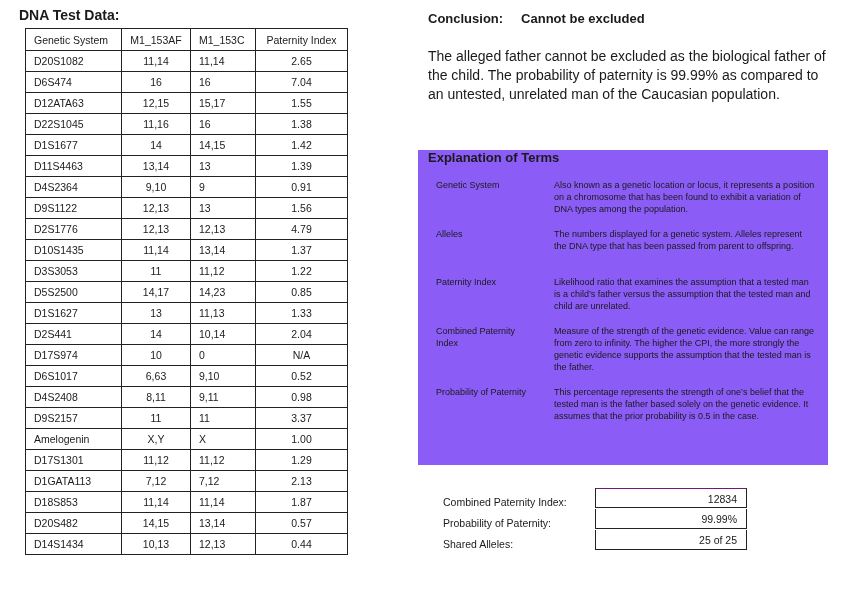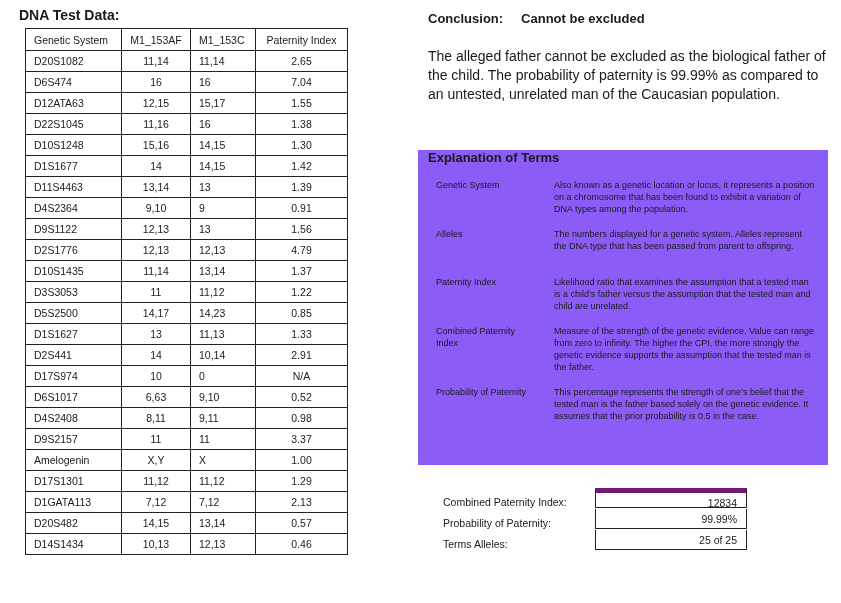--- a/index.html
+++ b/index.html
@@ -50,21 +50,21 @@
   }
   .totals {
     position: absolute; left: 443px; top: 487px; font-size: 10.5px;
   }
   .totals .row { display: flex; align-items: flex-end; height: 21px; }
   .totals .lbl { width: 152px; }
   .totals .box {
     width: 152px; height: 20px; border: 1px solid #222; border-top: none;
     text-align: right; padding-right: 9px; line-height: 20px; box-sizing: border-box;
   }
-  .totals .row:first-child .box { border-top: 5px solid #701a75; }
+  .totals .row:first-child .box { border-top: 1px solid #701a75; }
 </style>
 </head>
 <body>
 
 <div class="title">DNA Test Data:</div>
 
 <table class="dna">
   <thead>
     <tr>
       <th class="c-sys">Genetic System</th>
@@ -92,26 +92,20 @@
         <td class="c-c">15,17</td>
         <td class="c-pi">1.55</td>
       </tr>
       <tr>
         <td class="c-sys">D22S1045</td>
         <td class="c-af">11,16</td>
         <td class="c-c">16</td>
         <td class="c-pi">1.38</td>
       </tr>
       <tr>
-        <td class="c-sys">D10S1248</td>
-        <td class="c-af">15,16</td>
-        <td class="c-c">14,15</td>
-        <td class="c-pi">1.30</td>
-      </tr>
-      <tr>
         <td class="c-sys">D1S1677</td>
         <td class="c-af">14</td>
         <td class="c-c">14,15</td>
         <td class="c-pi">1.42</td>
       </tr>
       <tr>
         <td class="c-sys">D11S4463</td>
         <td class="c-af">13,14</td>
         <td class="c-c">13</td>
         <td class="c-pi">1.39</td>
@@ -155,21 +149,21 @@
       <tr>
         <td class="c-sys">D1S1627</td>
         <td class="c-af">13</td>
         <td class="c-c">11,13</td>
         <td class="c-pi">1.33</td>
       </tr>
       <tr>
         <td class="c-sys">D2S441</td>
         <td class="c-af">14</td>
         <td class="c-c">10,14</td>
-        <td class="c-pi">2.91</td>
+        <td class="c-pi">2.04</td>
       </tr>
       <tr>
         <td class="c-sys">D17S974</td>
         <td class="c-af">10</td>
         <td class="c-c">0</td>
         <td class="c-pi">N/A</td>
       </tr>
       <tr>
         <td class="c-sys">D6S1017</td>
         <td class="c-af">6,63</td>
@@ -200,30 +194,36 @@
         <td class="c-c">11,12</td>
         <td class="c-pi">1.29</td>
       </tr>
       <tr>
         <td class="c-sys">D1GATA113</td>
         <td class="c-af">7,12</td>
         <td class="c-c">7,12</td>
         <td class="c-pi">2.13</td>
       </tr>
       <tr>
+        <td class="c-sys">D18S853</td>
+        <td class="c-af">11,14</td>
+        <td class="c-c">11,14</td>
+        <td class="c-pi">1.87</td>
+      </tr>
+      <tr>
         <td class="c-sys">D20S482</td>
         <td class="c-af">14,15</td>
         <td class="c-c">13,14</td>
         <td class="c-pi">0.57</td>
       </tr>
       <tr>
         <td class="c-sys">D14S1434</td>
         <td class="c-af">10,13</td>
         <td class="c-c">12,13</td>
-        <td class="c-pi">0.46</td>
+        <td class="c-pi">0.44</td>
       </tr>
     </tbody>
 </table>
 
 <div class="conclusion">
   <span>Conclusion:</span><span class="val">Cannot be excluded</span>
 </div>
 <div class="summary">The alleged father cannot be excluded as the biological father of the child. The probability of paternity is 99.99% as compared to an untested, unrelated man of the Caucasian population.</div>
 
 <div class="panel">
@@ -243,16 +243,16 @@
 <div class="totals">
   <div class="row">
     <span class="lbl">Combined Paternity Index:</span>
     <span class="box">12834</span>
   </div>
   <div class="row">
     <span class="lbl">Probability of Paternity:</span>
     <span class="box">99.99%</span>
   </div>
   <div class="row">
-    <span class="lbl">Terms Alleles:</span>
+    <span class="lbl">Shared Alleles:</span>
     <span class="box">25 of 25</span>
   </div>
 </div>
 
 </body></html>

